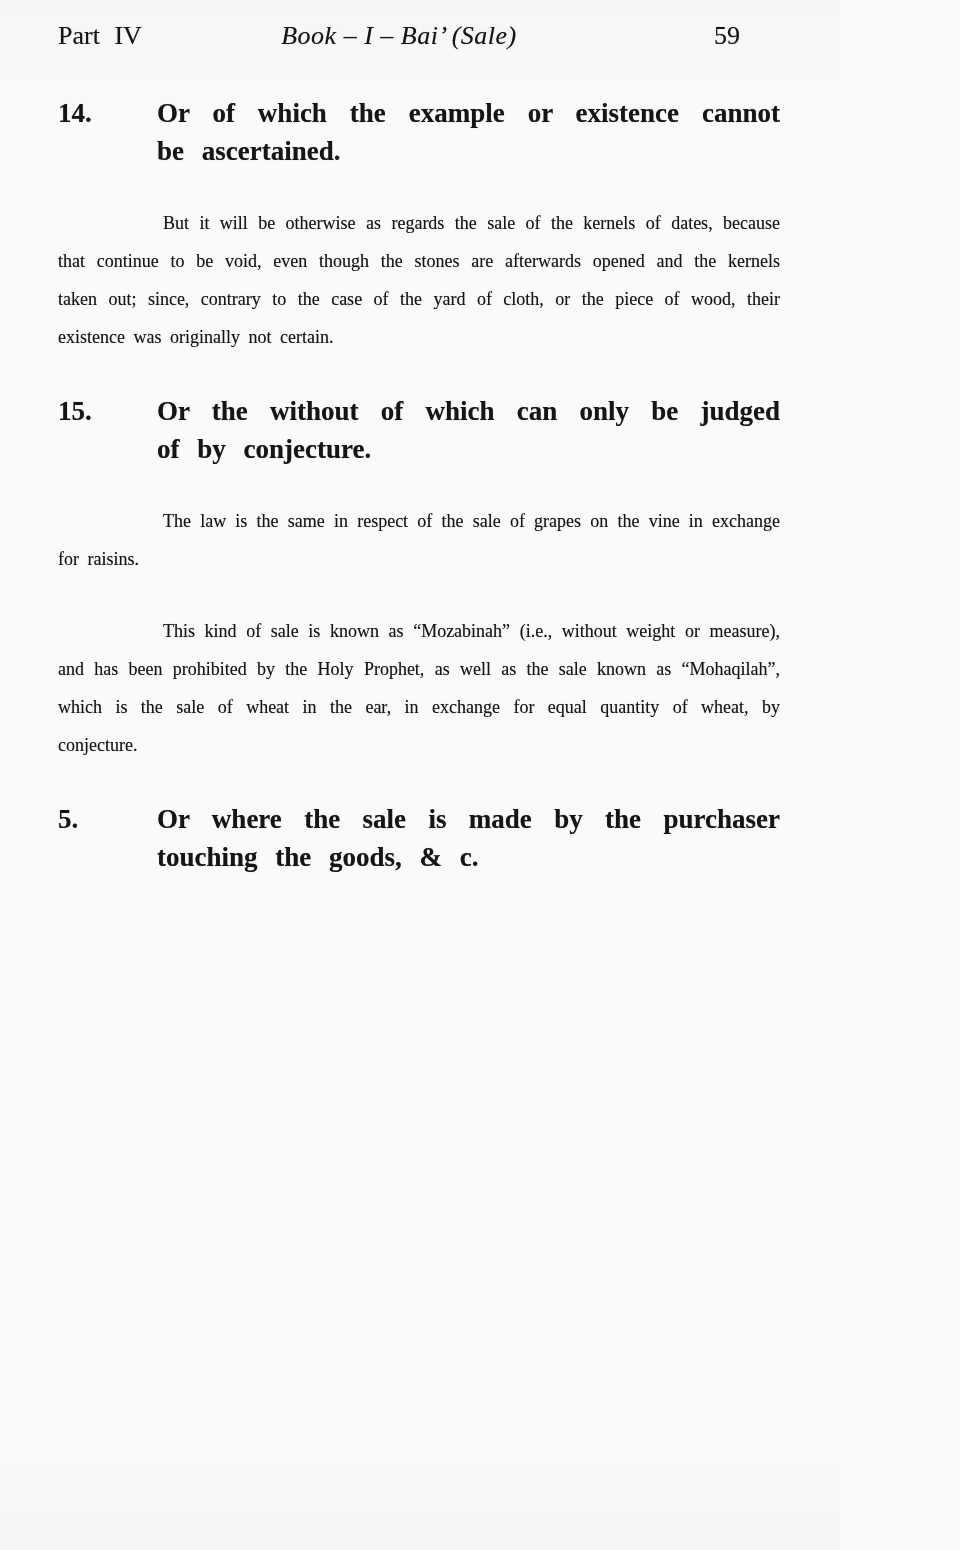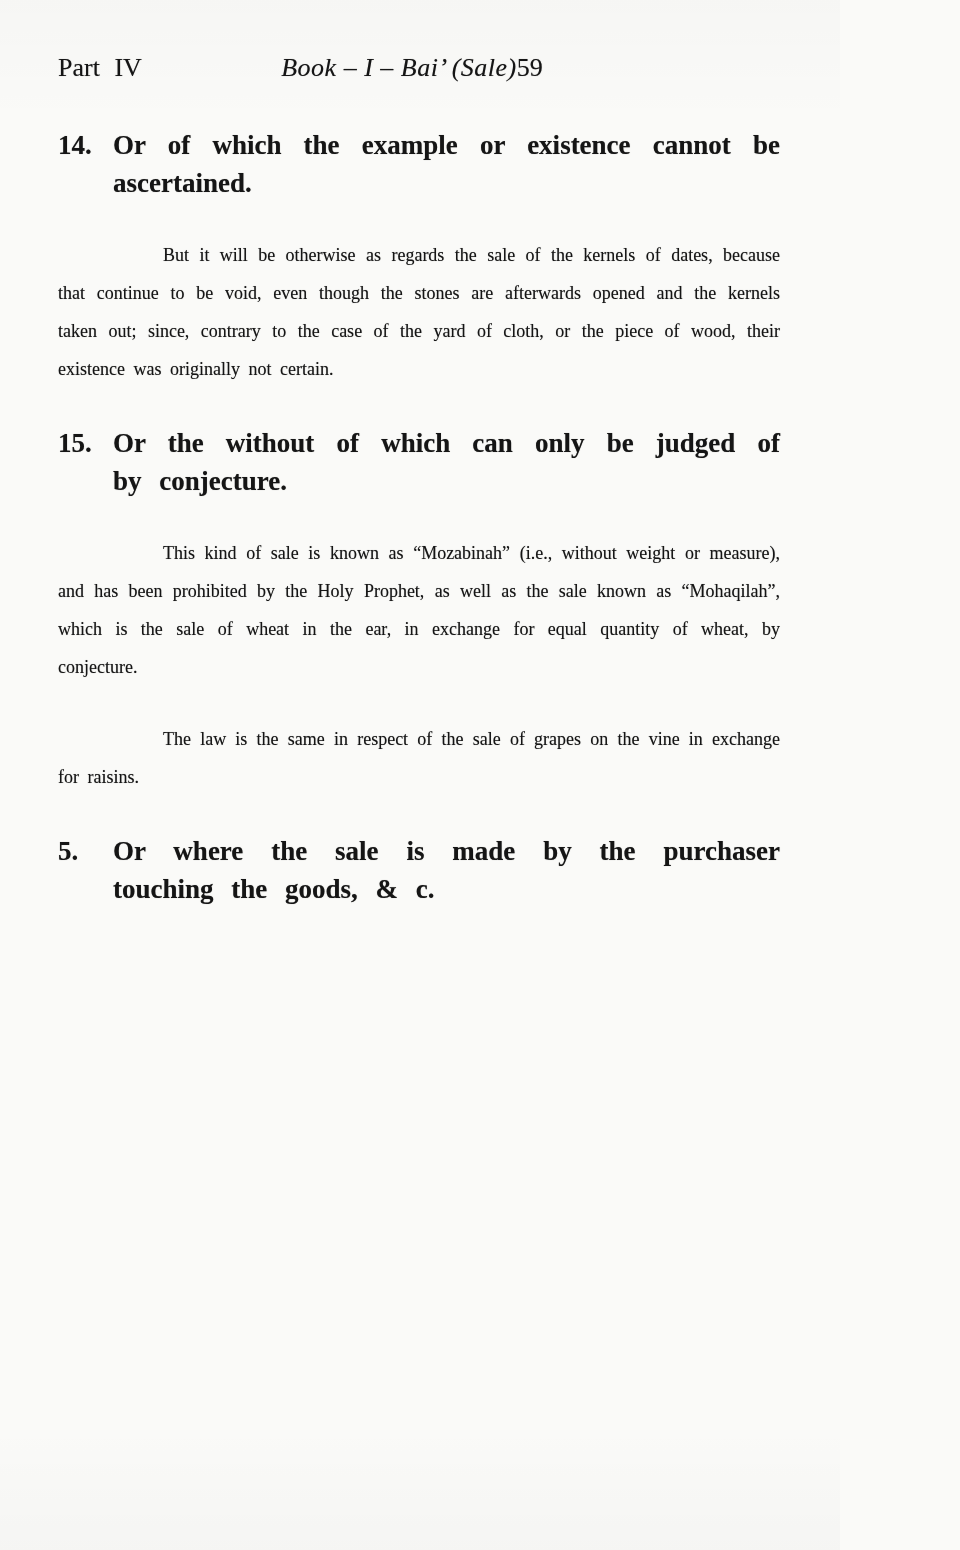--- a/index.html
+++ b/index.html
@@ -5,21 +5,21 @@
   html, body {
     margin: 0;
     padding: 0;
     background: var(--paper, #fafaf8);
   }
   .page {
     position: relative;
     width: 840px;
     height: 1550px;
     box-sizing: border-box;
-    padding: 8px 60px 30px 58px;
+    padding: 20px 60px 30px 58px;
     background:
       linear-gradient(180deg, rgba(0,0,0,0.015) 0%, rgba(0,0,0,0) 8%, rgba(0,0,0,0) 92%, rgba(0,0,0,0.02) 100%),
       var(--paper, #fafaf8);
     font-family: "Liberation Serif", "DejaVu Serif", serif;
     color: var(--ink, #151515);
     text-shadow: 0 0 0.8px rgba(25,25,25,0.45);
     overflow: hidden;
   }
   
   .running-head {
@@ -32,33 +32,34 @@
   .rh-left {
     flex: 1;
     text-align: left;
     word-spacing: 8px;
   }
   .rh-center {
     flex: none;
     font-style: italic;
     text-align: center;
     letter-spacing: 0.5px;
-    margin-top: 44px;
   }
   .rh-right {
     flex: 1;
+    text-align: right;
     padding-right: 40px;
   }
   
   .clause-heading {
     display: flex;
     margin: 36px 0 0 0;
     font-size: 27px;
     font-weight: bold;
     line-height: 38px;
+    gap: 44px;
   }
   .clause-heading.first {
     margin-top: 42px;
   }
   .clause-num {
     flex: none;
     width: 55px;
   }
   .clause-text {
     flex: 1;
@@ -92,22 +93,22 @@
       <span class="clause-text">Or of which the example or existence cannot be ascertained.</span>
     </h2>
     <p class="body-para">But it will be otherwise as regards the sale of the kernels of dates, because that continue to be void, even though the stones are afterwards opened and the kernels taken out; since, contrary to the case of the yard of cloth, or the piece of wood, their existence was originally not certain.</p>
   </section>
 
   <section>
     <h2 class="clause-heading">
       <span class="clause-num">15.</span>
       <span class="clause-text">Or the without of which can only be judged of by conjecture.</span>
     </h2>
+    <p class="body-para">The law is the same in respect of the sale of grapes on the vine in exchange for raisins.</p>
     <p class="body-para">This kind of sale is known as “Mozabinah” (i.e., without weight or measure), and has been prohibited by the Holy Prophet, as well as the sale known as “Mohaqilah”, which is the sale of wheat in the ear, in exchange for equal quantity of wheat, by conjecture.</p>
-    <p class="body-para">The law is the same in respect of the sale of grapes on the vine in exchange for raisins.</p>
   </section>
 
   <section>
     <h2 class="clause-heading">
       <span class="clause-num">5.</span>
       <span class="clause-text">Or where the sale is made by the purchaser touching the goods, &amp; c.</span>
     </h2>
   </section>
 
 </div>

